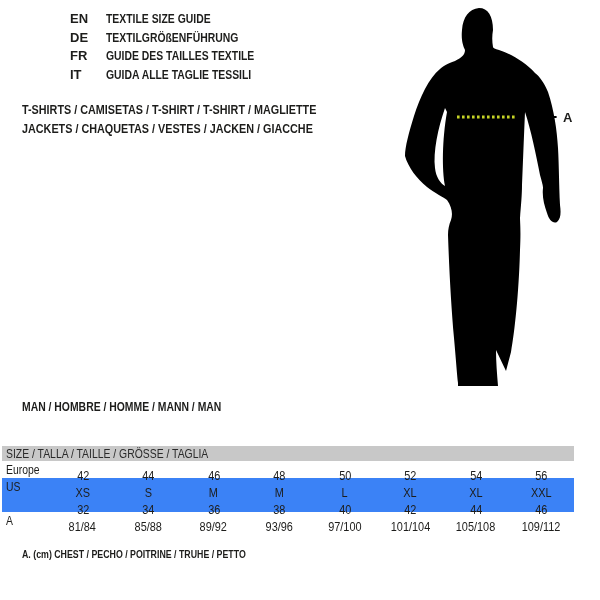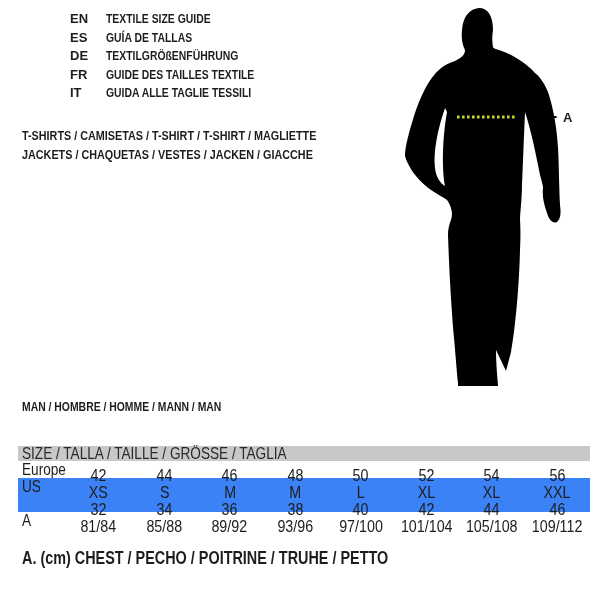--- a/index.html
+++ b/index.html
@@ -9,50 +9,47 @@
   }
   .cond{display:inline-block;transform:scaleX(0.8);transform-origin:0 50%;white-space:nowrap;}
   .condc{display:inline-block;transform:scaleX(0.84);transform-origin:50% 50%;white-space:nowrap;}
 
   
   .lang-block{position:absolute;left:22px;top:10px;}
   .lang-row{height:18.6px;line-height:18.6px;font-size:13px;font-weight:700;padding-left:48px;}
   .lang-code{display:inline-block;width:36px;vertical-align:top;}
 
   
-  .cat-block{position:absolute;left:22px;top:126px;}
+  .cat-block{position:absolute;left:22px;top:100px;}
   .cat-line{height:19px;line-height:19px;font-size:13.5px;font-weight:700;}
 
   
   .figure-wrap{position:absolute;left:395px;top:0;width:200px;height:390px;}
   .figure-wrap svg{display:block;}
 
   
   .section-title{position:absolute;left:22px;top:399px;font-size:13px;font-weight:700;}
 
   
-  .size-table{position:absolute;left:18px;top:446px;width:572px;font-size:17px;}
+  .size-table{position:absolute;left:2px;top:446px;width:572px;font-size:13px;}
   .t-header{height:15px;line-height:15px;background:#c8c8c8;padding-left:4px;color:#2a2a2a;}
   .t-row{display:flex;height:17px;line-height:17px;align-items:center;}
   .t-row.shaded{background:#3b82f6;}
   .t-label{width:48px;padding-left:4px;box-sizing:border-box;}
   .t-cell{flex:1;text-align:center;margin-top:12px;}
 
   
-  .footnote{position:absolute;left:22px;top:548px;font-size:18px;font-weight:700;}
+  .footnote{position:absolute;left:22px;top:548px;font-size:11px;font-weight:700;}
 </style>
 </head>
 <body>
 
 <div class="lang-block">
   <div class="lang-row">
     <span class="lang-code">EN</span><span class="cond">TEXTILE SIZE GUIDE</span>
-  </div>
-  <div class="lang-row">
-    <span class="lang-code">ES</span><span class="cond">GUÍA DE TALLAS</span>
   </div>
   <div class="lang-row">
     <span class="lang-code">DE</span><span class="cond">TEXTILGRÖßENFÜHRUNG</span>
   </div>
   <div class="lang-row">
     <span class="lang-code">FR</span><span class="cond">GUIDE DES TAILLES TEXTILE</span>
   </div>
   <div class="lang-row">
     <span class="lang-code">IT</span><span class="cond">GUIDA ALLE TAGLIE TESSILI</span>
   </div>

